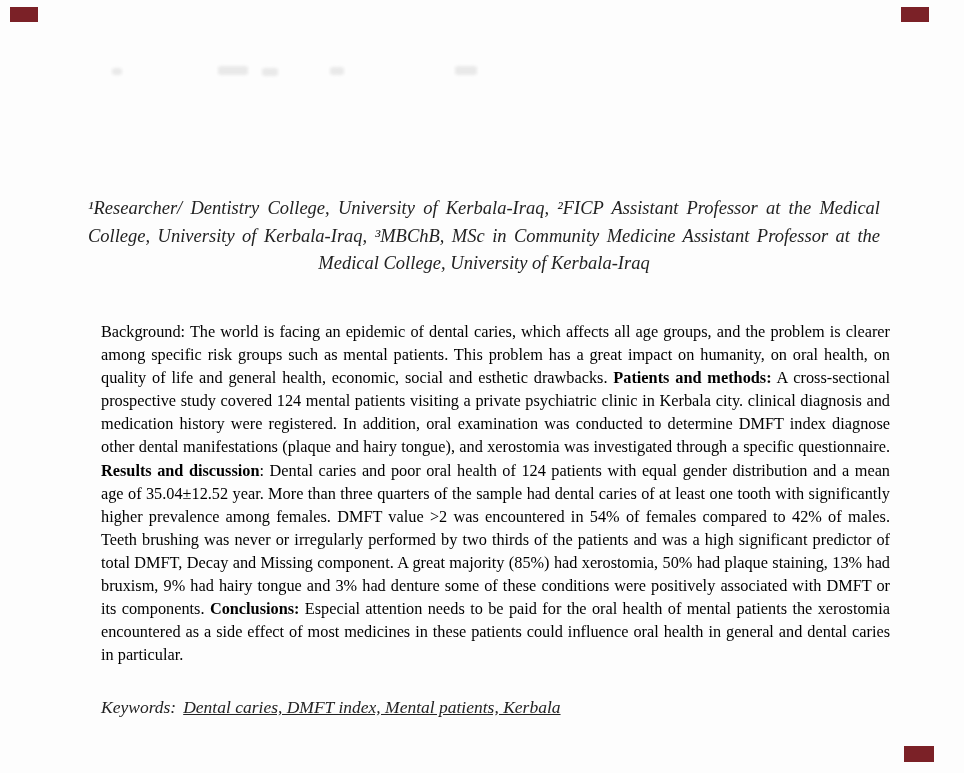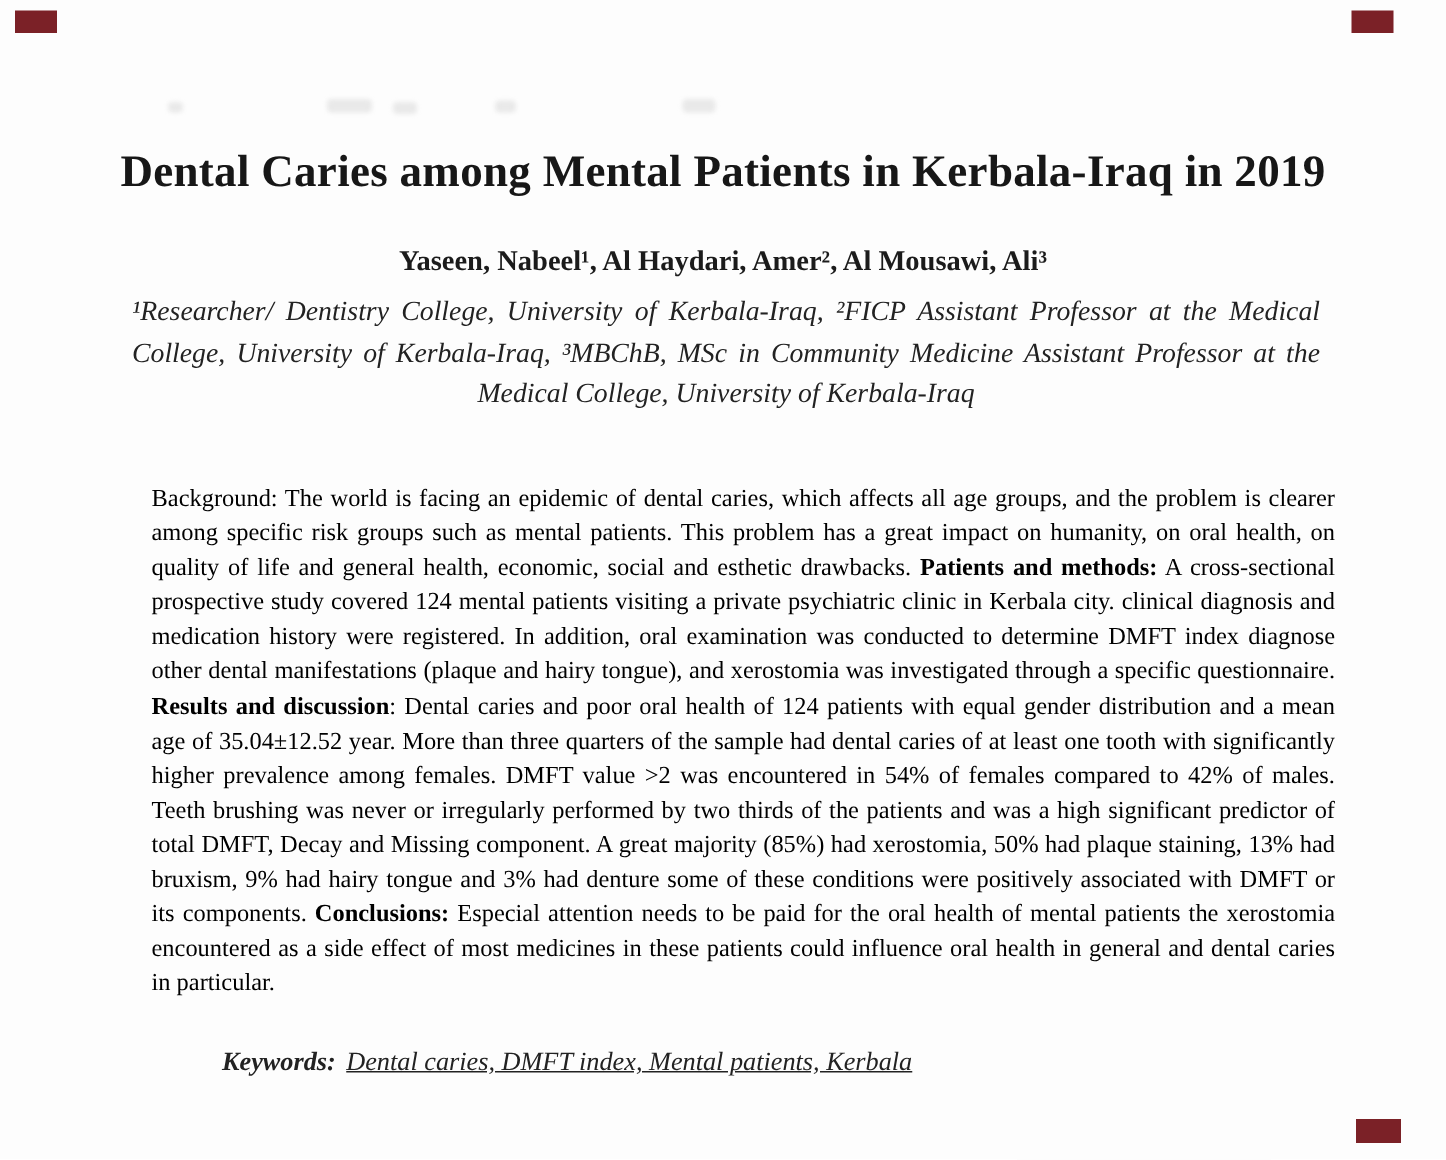--- a/index.html
+++ b/index.html
@@ -68,21 +68,21 @@
   .abstract-text .b { font-weight: bold; }
   .keywords {
     position: absolute;
     top: 697px;
     left: 101px;
     width: 789px;
     font-size: 17.5px;
     font-style: italic;
     color: #222222;
   }
-  .keywords .kw-label { font-weight: bold; margin-left: 47px; }
+  .keywords .kw-label { font-weight: normal; }
   .keywords .kw-value { margin-left: 7px; text-decoration: underline; }
   .redact {
     position: absolute;
     background: #7b2127;
   }
   .redact-tl { left: 10px;  top: 7px;   width: 28px; height: 15px; }
   .redact-tr { left: 901px; top: 7px;   width: 28px; height: 15px; }
   .redact-br { left: 904px; top: 746px; width: 30px; height: 16px; }
   .smudge {
     position: absolute;
@@ -104,23 +104,21 @@
   <div class="redact redact-tl"></div>
   <div class="redact redact-tr"></div>
   <div class="redact redact-br"></div>
 
   <div class="smudge s1"></div>
   <div class="smudge s2"></div>
   <div class="smudge s3"></div>
   <div class="smudge s4"></div>
   <div class="smudge s5"></div>
 
-  <h1 class="paper-title">Dental Caries among Mental Patients in Kerbala-Iraq in 2019</h1>
 
-  <div class="authors-line">Yaseen, Nabeel¹, Al Haydari, Amer², Al Mousawi, Ali³</div>
 
   <div class="affiliations">¹Researcher/ Dentistry College, University of Kerbala-Iraq, ²FICP Assistant Professor at the Medical College, University of Kerbala-Iraq, ³MBChB, MSc in Community Medicine Assistant Professor at the Medical College, University of Kerbala-Iraq</div>
 
 
   <div class="abstract-text"><span>Background: The world is facing an epidemic of dental caries, which affects all age groups, and the problem is clearer among specific risk groups such as mental patients. This problem has a great impact on humanity, on oral health, on quality of life and general health, economic, social and esthetic drawbacks. </span><span class="b">Patients and methods:</span><span> A cross-sectional prospective study covered 124 mental patients visiting a private psychiatric clinic in Kerbala city. clinical diagnosis and medication history were registered. In addition, oral examination was conducted to determine DMFT index diagnose other dental manifestations (plaque and hairy tongue), and xerostomia was investigated through a specific questionnaire. </span><span class="b">Results and discussion</span><span>: Dental caries and poor oral health of 124 patients with equal gender distribution and a mean age of 35.04±12.52 year. More than three quarters of the sample had dental caries of at least one tooth with significantly higher prevalence among females. DMFT value &gt;2 was encountered in 54% of females compared to 42% of males. Teeth brushing was never or irregularly performed by two thirds of the patients and was a high significant predictor of total DMFT, Decay and Missing component. A great majority (85%) had xerostomia, 50% had plaque staining, 13% had bruxism, 9% had hairy tongue and 3% had denture some of these conditions were positively associated with DMFT or its components. </span><span class="b">Conclusions:</span><span> Especial attention needs to be paid for the oral health of mental patients the xerostomia encountered as a side effect of most medicines in these patients could influence oral health in general and dental caries in particular.</span></div>
 
   <div class="keywords">
     <span class="kw-label">Keywords:</span><span class="kw-value">Dental caries, DMFT index, Mental patients, Kerbala</span>
   </div>
 

